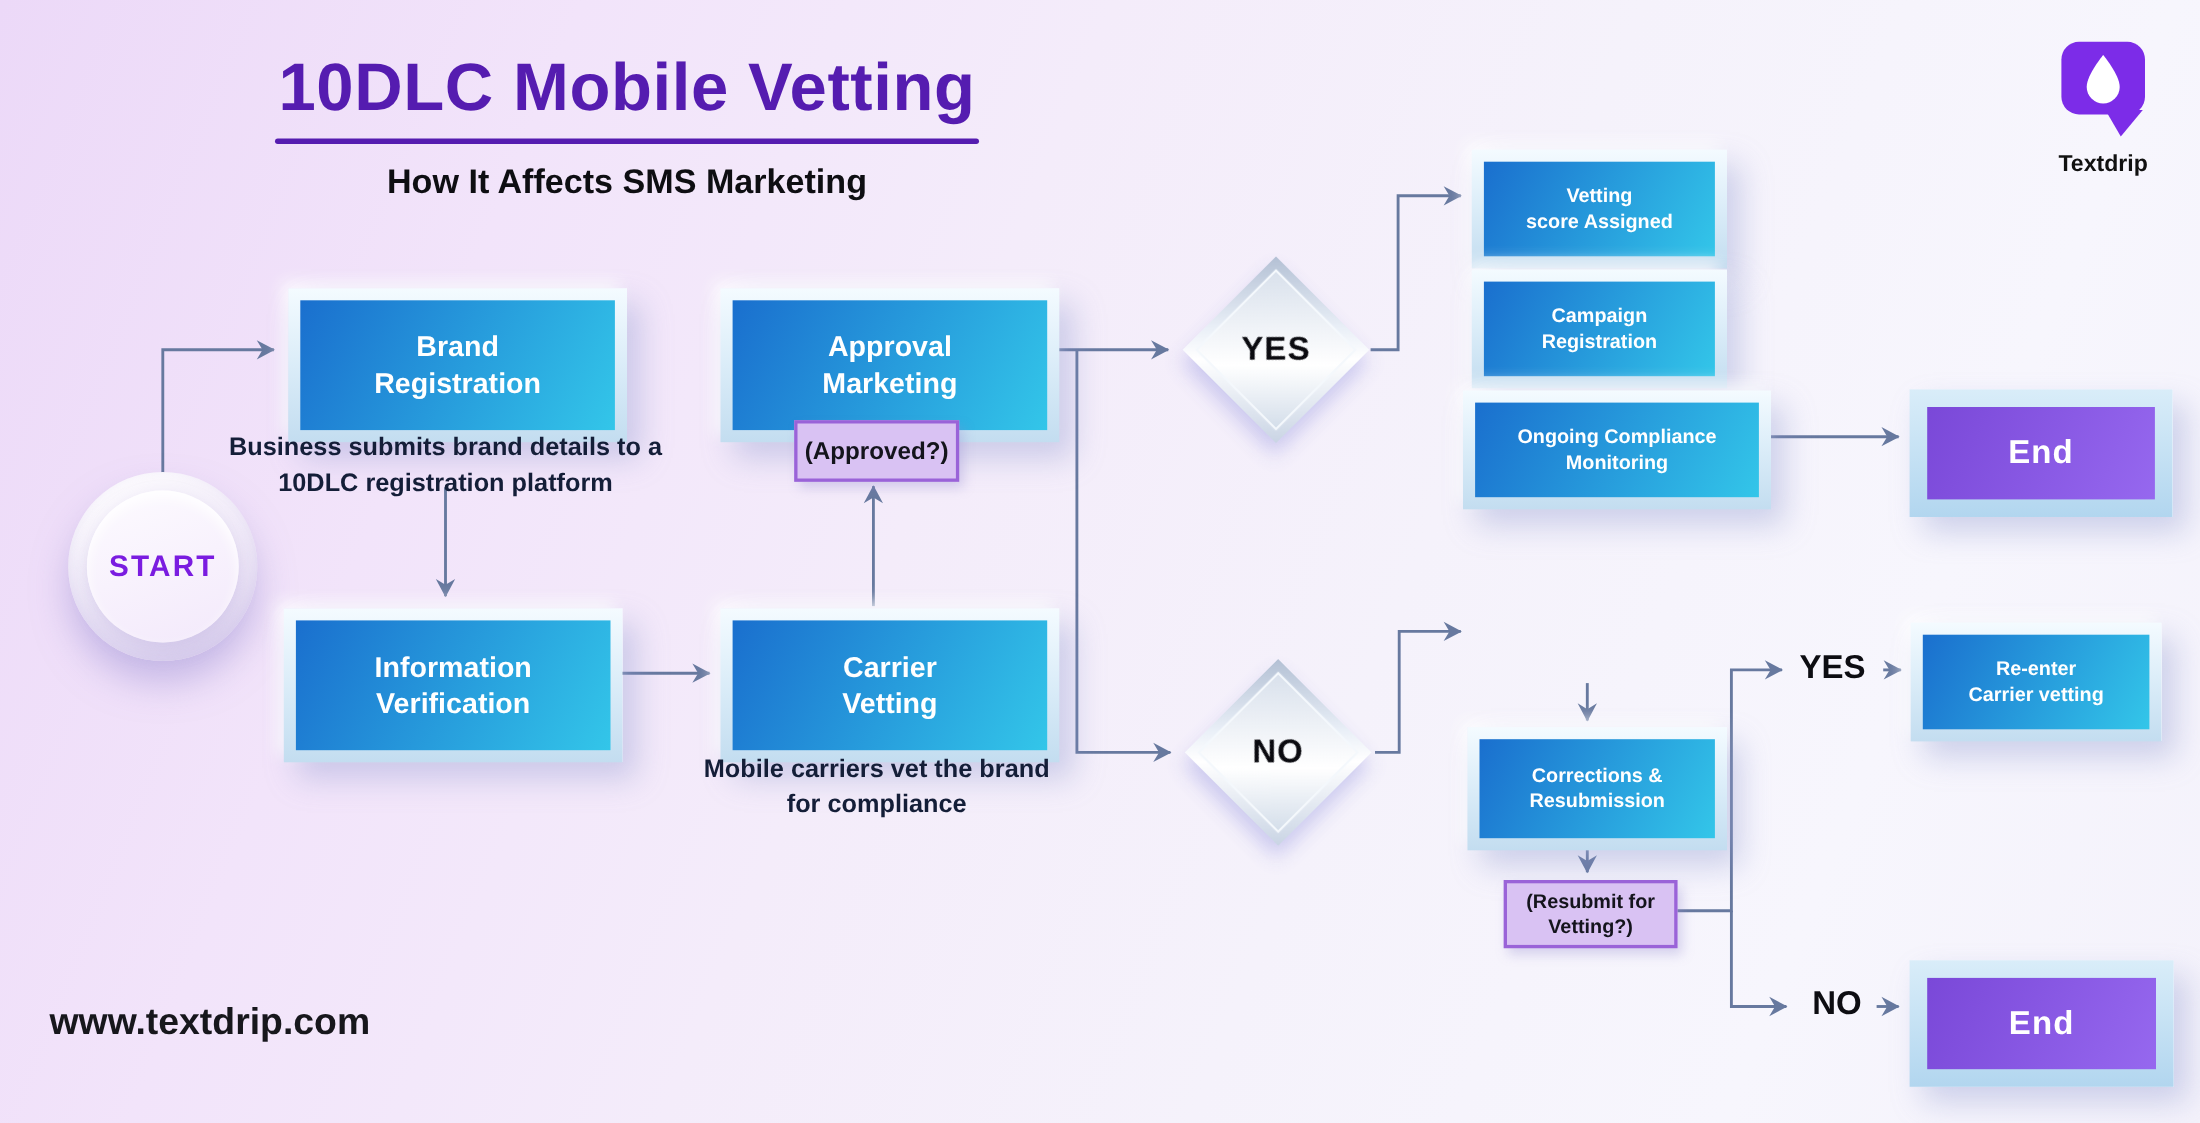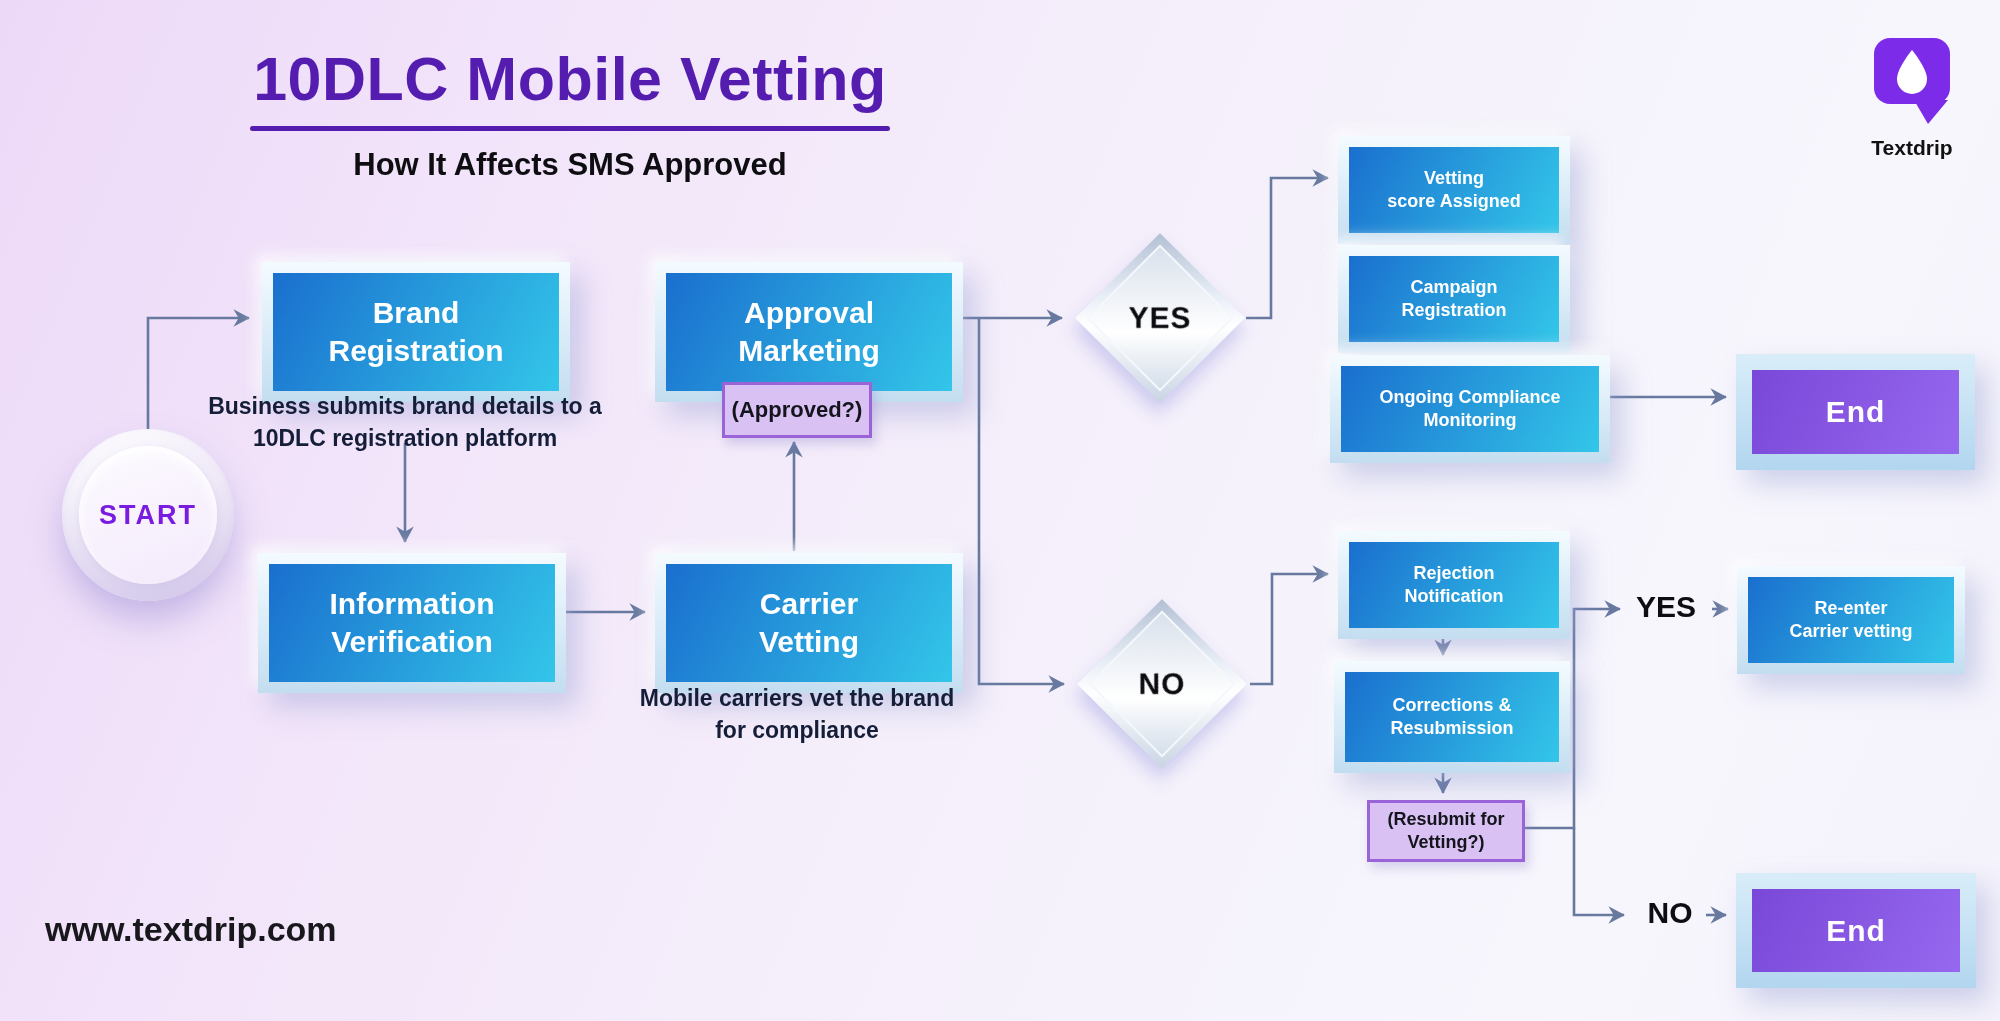--- a/index.html
+++ b/index.html
@@ -8,21 +8,21 @@
     font-family:"Liberation Sans","DejaVu Sans",sans-serif;
     background:linear-gradient(112deg,#ecd9f8 0%,#f2e4fa 22%,#f4ecfa 42%,#f5f2fb 62%,#f7f6fd 82%,#f4f2fb 100%);
   }
   .connectors{position:absolute;left:0;top:0;z-index:1;}
   .node{position:absolute;z-index:2;padding:11px;
     background:linear-gradient(180deg,#f4fbff 0%,#ddeef9 45%,#c3ddf0 100%);
     box-shadow:12px 14px 26px rgba(138,147,204,.38),-6px -6px 14px rgba(255,255,255,.9);}
   .node-inner{width:100%;height:100%;display:flex;align-items:center;justify-content:center;
     background:linear-gradient(118deg,#1a6fce 0%,#33c6e9 100%);
     color:#fff;font-weight:bold;text-align:center;white-space:pre-line;line-height:1.28;}
-  .fs-big{font-size:30px;}
+  .fs-big{font-size:26px;}
   .fs-mid{font-size:18px;}
   .end-node{position:absolute;z-index:2;padding:16px;
     background:linear-gradient(180deg,#d9edf9 0%,#b2d6ef 100%);
     box-shadow:12px 14px 26px rgba(138,147,204,.38);}
   .end-inner{width:100%;height:100%;display:flex;align-items:center;justify-content:center;
     background:linear-gradient(115deg,#7a48d8 0%,#9668ef 100%);
     color:#fff;font-weight:bold;font-size:30px;letter-spacing:1px;}
   .note{position:absolute;z-index:2;background:#d9c2f3;border:3px solid #9a63d8;
     display:flex;align-items:center;justify-content:center;text-align:center;
     font-weight:bold;color:#14141c;white-space:pre-line;line-height:1.3;
@@ -81,21 +81,21 @@
       <path d="M1521,828 H1574 V609 H1620" marker-end="url(#arrow)"></path>
       <path d="M1574,828 V915 H1624" marker-end="url(#arrow)"></path>
       <path d="M1712,609 H1728" marker-end="url(#arrow)"></path>
       <path d="M1706,915 H1726" marker-end="url(#arrow)"></path>
     </g>
   </svg>
 
   <div class="header">
     <div class="title">10DLC Mobile Vetting</div>
     <div class="title-underline"></div>
-    <div class="subtitle">How It Affects SMS Approved</div>
+    <div class="subtitle">How It Affects SMS Marketing</div>
   </div>
 
   <div class="logo">
     <svg width="96" height="92" viewBox="0 0 96 92">
       <rect x="10" y="2" width="76" height="66" rx="16" fill="#7c2ce8"></rect>
       <polygon points="50,64 84,64 64,88" fill="#7c2ce8"></polygon>
       <path d="M48,14 C48,14 33,32 33,43 a15,15 0 0 0 30,0 C63,32 48,14 48,14 Z" fill="#ffffff"></path>
     </svg>
     <div class="logo-name">Textdrip</div>
   </div>
@@ -147,24 +147,20 @@
 Registration</div>
   </div>
   <div class="node" style="left:1330px;top:355px;width:258px;height:86px">
     <div class="node-inner fs-mid">Ongoing Compliance
 Monitoring</div>
   </div>
   <div class="end-node" style="left:1736px;top:354px;width:207px;height:84px">
     <div class="end-inner">End</div>
   </div>
 
-  <div class="node" style="left:1338px;top:531px;width:210px;height:86px">
-    <div class="node-inner fs-mid">Rejection
-Notification</div>
-  </div>
   <div class="node" style="left:1334px;top:661px;width:214px;height:90px">
     <div class="node-inner fs-mid">Corrections &amp;
 Resubmission</div>
   </div>
   <div class="note" style="left:1367px;top:800px;width:152px;height:56px;font-size:18px">(Resubmit for
 Vetting?)</div>
 
   <div class="branch-label" style="left:1622px;top:590px;width:88px">YES</div>
   <div class="node" style="left:1737px;top:566px;width:206px;height:86px">
     <div class="node-inner fs-mid">Re-enter

